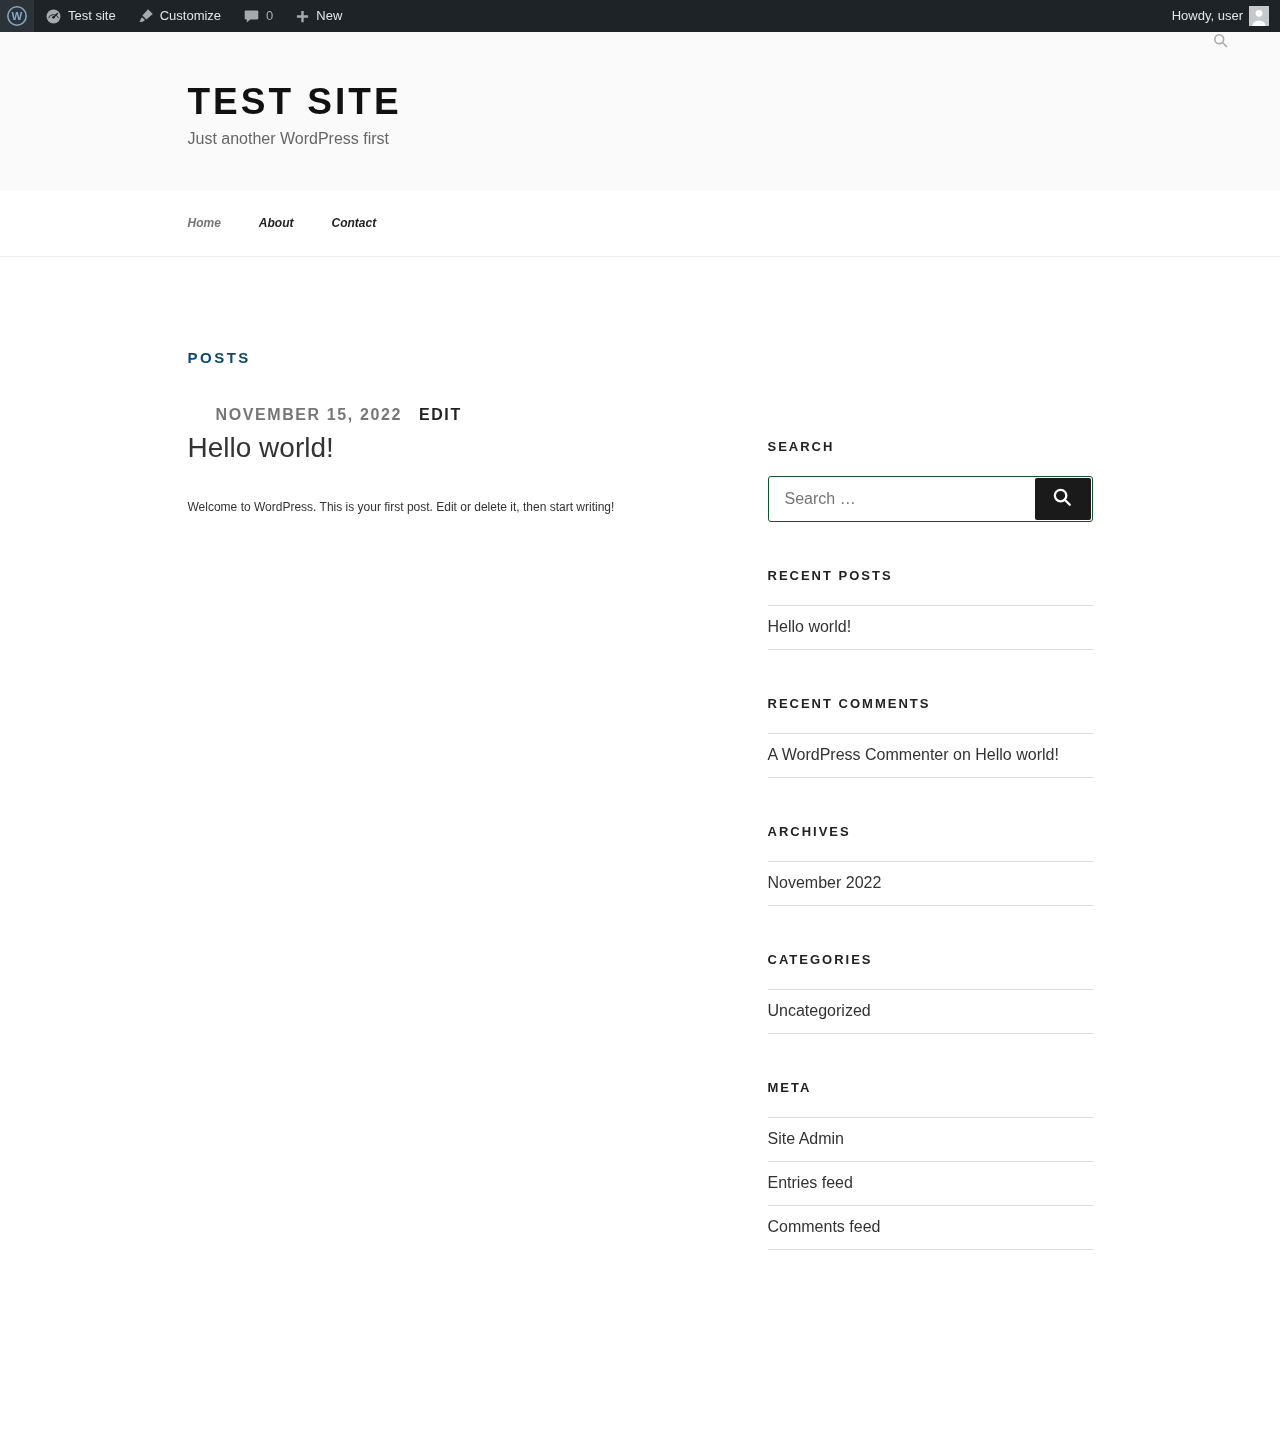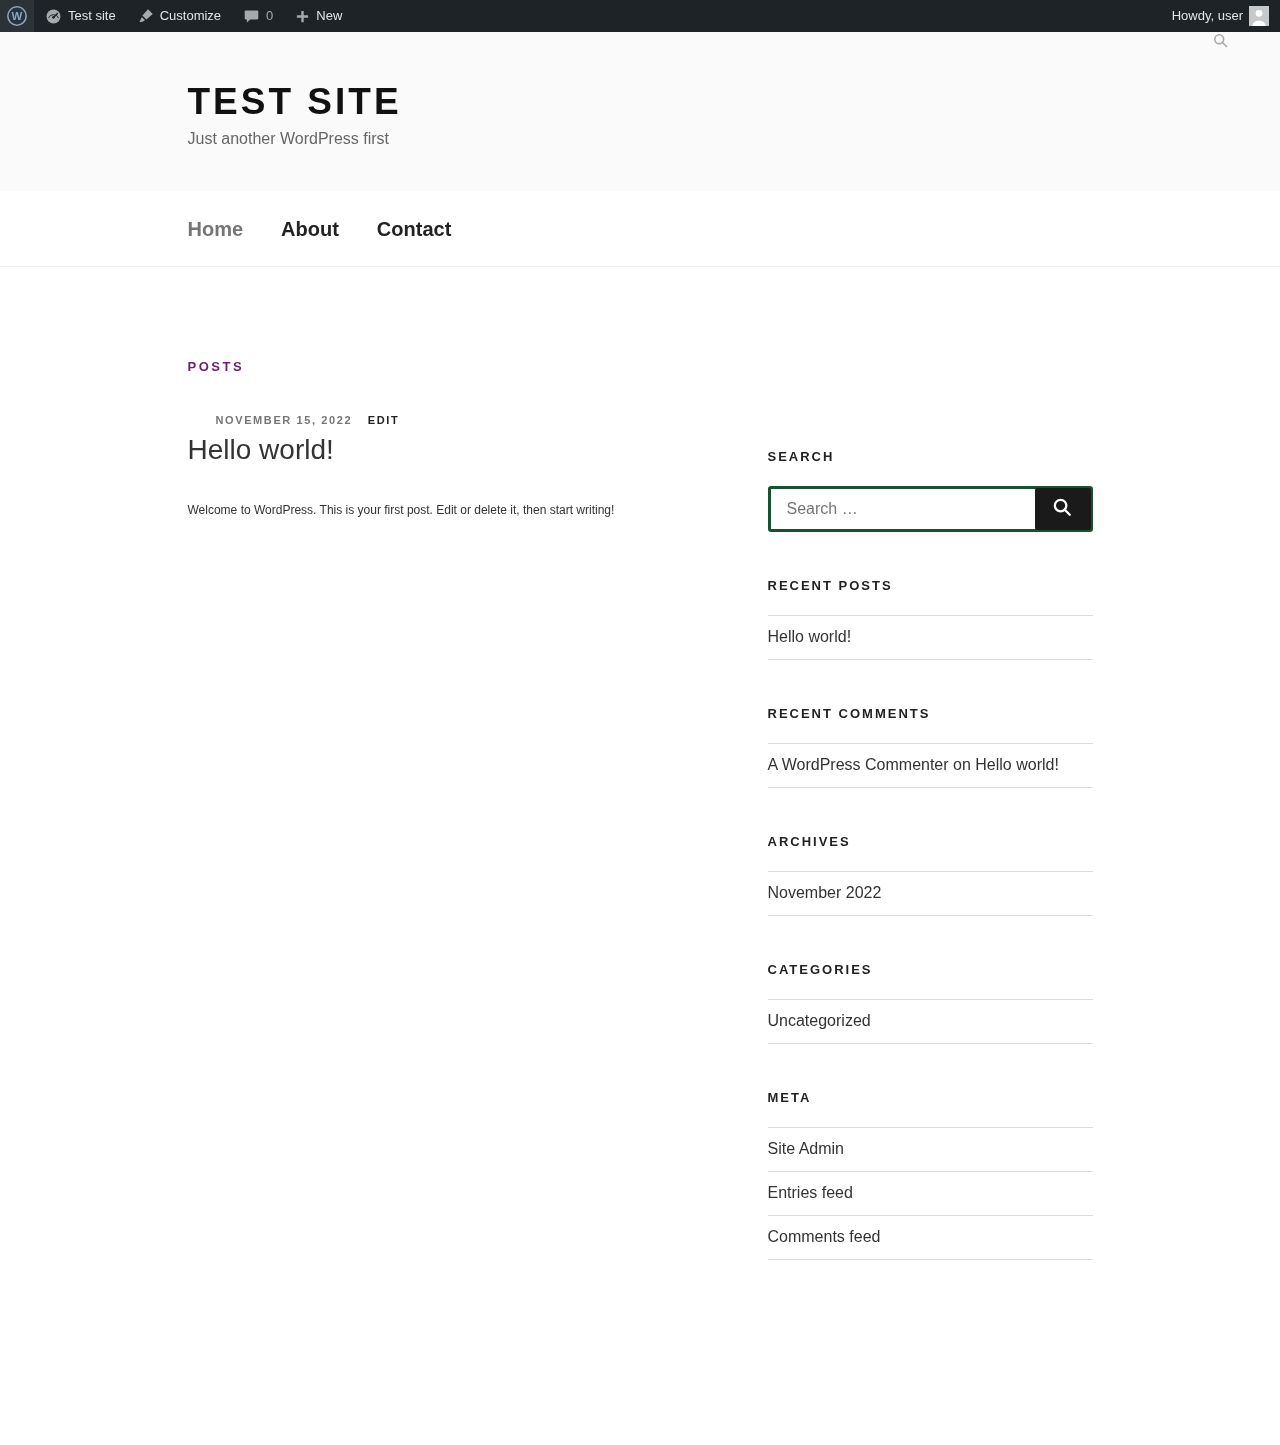--- a/index.html
+++ b/index.html
@@ -53,62 +53,63 @@
     display: inline-block;
   }
   .site-description { margin: 5px 0 0; font-size: 16px; color: #666; font-weight: 400; }
 
   
   .main-nav { background: #fff; border-bottom: 1px solid #eee; }
   .main-nav .container { display: flex; }
   .nav-item {
     display: block;
     padding: 25px 38px 24px 0;
-    font-size: 20px;
+    font-size: 12px;
     font-weight: 700;
     color: #222;
     text-decoration: none;
     line-height: 1.3;
+    font-style: italic;
   }
   .nav-item.current { color: #767676; }
 
   
   .site-content { padding-top: 92px; padding-bottom: 100px; }
   .content-row { display: flex; align-items: flex-start; }
   .main-col { width: 543px; }
   .sidebar { width: 325px; margin-left: auto; margin-top: 90px; }
 
   .page-title {
     margin: 0 0 40px;
-    font-size: 13px;
+    font-size: 15px;
     font-weight: 700;
     letter-spacing: 2.5px;
-    color: #701a75;
-  }
-  .entry-meta { font-size: 11px; font-weight: 700; letter-spacing: 1.6px; color: #767676; padding-left: 28px; }
+    color: #0c4a6e;
+  }
+  .entry-meta { font-size: 16px; font-weight: 700; letter-spacing: 1.6px; color: #767676; padding-left: 28px; }
   .entry-meta .posted-on { color: #767676; text-decoration: none; }
   .edit-link { color: #222; text-decoration: none; margin-left: 11px; }
   .entry-title { margin: 7px 0 0; font-size: 28px; font-weight: 300; color: #333; line-height: 1.2; }
   .entry-title a { color: #333; text-decoration: none; font-weight: 300; }
   .entry-body { margin-top: 33px; font-size: 12px; line-height: 1.75; color: #333; }
 
   
   .widget-title {
     margin: 0 0 22px;
     font-size: 13px;
     font-weight: 700;
     letter-spacing: 2px;
     color: #222;
   }
   .search-widget { margin-bottom: 46px; }
   .search-form { position: relative; }
   .search-field {
     width: 100%;
     height: 46px;
-    border: 3px solid #14532d;
+    border: 1px solid #14532d;
     border-radius: 3px;
     background: #fff;
     padding: 0 72px 0 16px;
     font-size: 16px;
     color: #333;
     font-family: inherit;
     outline: none;
   }
   .search-field::placeholder { color: #757575; opacity: 1; }
   .search-submit {

